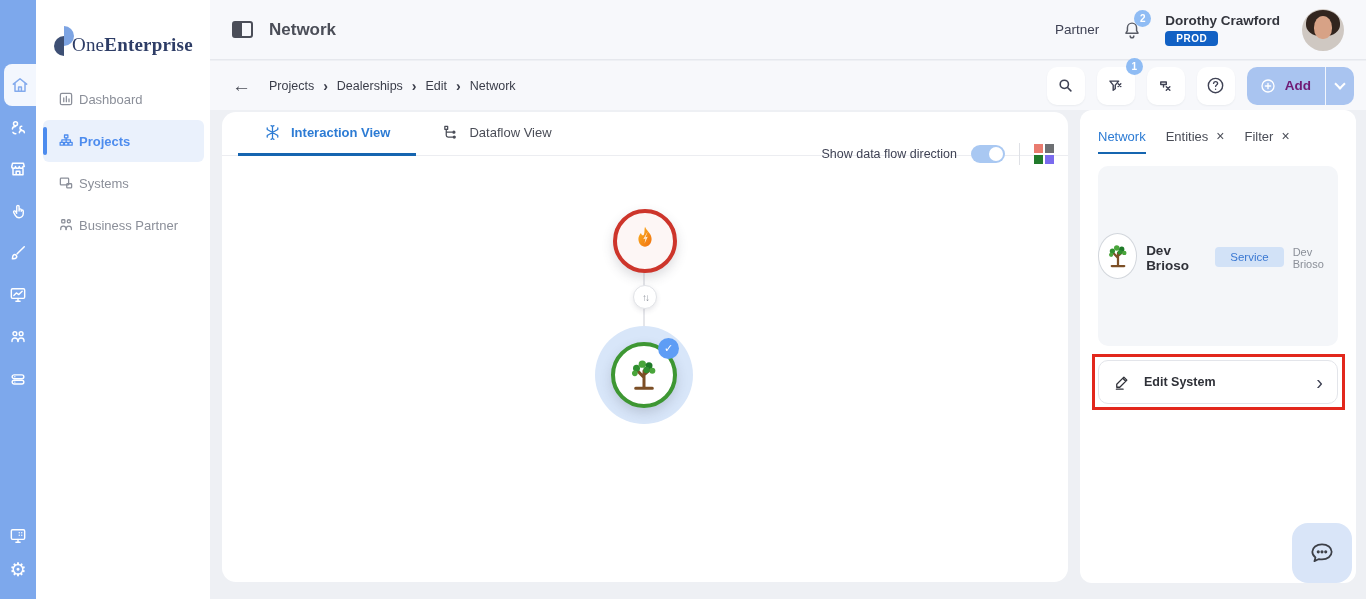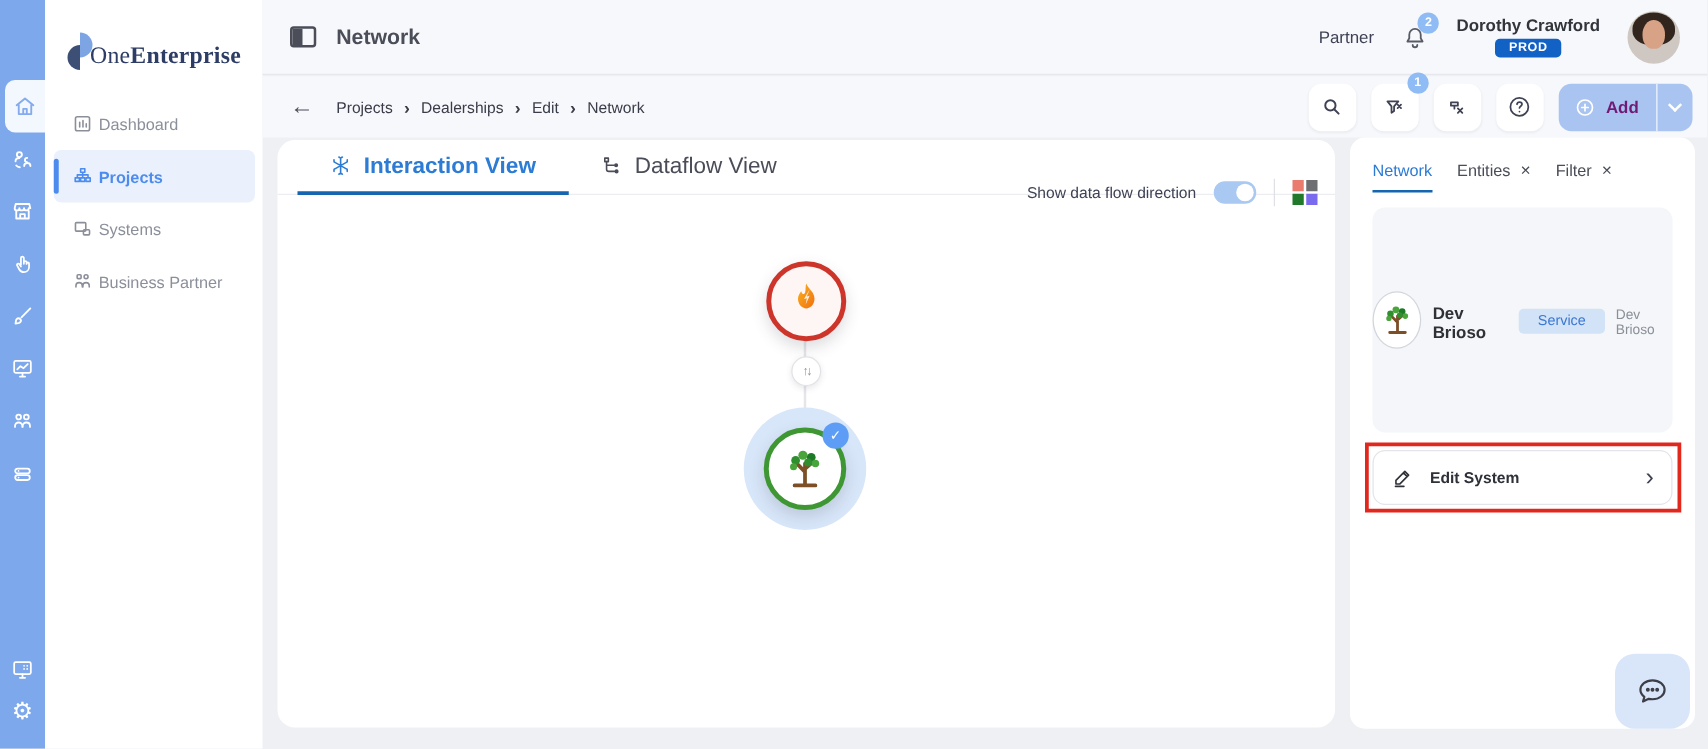--- a/index.html
+++ b/index.html
@@ -39,21 +39,21 @@
   .topbar { position:absolute; left:210px; top:0; width:1156px; height:60px; background:#f7f8fb;
     border-bottom:1px solid #e6e8ed; display:flex; align-items:center; padding:0 22px; }
   .panel-toggle { width:21px; height:17px; border:2px solid #4b4e58; border-radius:3px; position:relative; margin-right:16px; }
   .panel-toggle::before { content:""; position:absolute; left:0; top:0; bottom:0; width:8px; background:#4b4e58; }
   .page-title { font-size:17px; font-weight:700; color:#4b4e58; }
   .top-right { margin-left:auto; display:flex; align-items:center; gap:22px; }
   .lang { font-size:13.5px; color:#3f4254; cursor:pointer; }
   .bell-wrap { position:relative; cursor:pointer; }
   .count-badge { position:absolute; top:-9px; right:-8px; min-width:17px; height:17px; border-radius:50%;
     background:#8fbcf4; color:#fff; font-size:10px; font-weight:700; display:flex; align-items:center; justify-content:center; }
-  .user-block { display:flex; flex-direction:column; align-items:center; gap:3px; }
+  .user-block { display:flex; flex-direction:column; align-items:flex-start; gap:3px; }
   .user-name { font-size:13.5px; font-weight:700; color:#33353d; }
   .env-badge { background:#1261c4; color:#fff; font-size:10px; font-weight:700; letter-spacing:.5px;
     padding:2px 11px; border-radius:4px; }
   .avatar { width:42px; height:42px; border-radius:50%; background:#cfc8c2; position:relative; overflow:hidden; cursor:pointer; }
   .avatar::before { content:""; position:absolute; left:4px; right:4px; top:1px; height:26px;
     background:#32251e; border-radius:50% 50% 42% 42%; }
   .avatar::after { content:""; position:absolute; left:12px; top:7px; width:18px; height:23px;
     background:#d7a286; border-radius:50% 50% 46% 46%; }
 
   
@@ -71,21 +71,21 @@
     color:#701a75; overflow:hidden; cursor:pointer; }
   .add-main { display:flex; align-items:center; gap:8px; padding:0 14px 0 12px; font-size:13.5px; font-weight:700; }
   .add-divider { width:1px; background:rgba(255,255,255,.85); margin:0; }
   .add-caret { width:28px; display:flex; align-items:center; justify-content:center; }
   .caret-down { width:8px; height:8px; border-right:2px solid #fff; border-bottom:2px solid #fff;
     transform:rotate(45deg); margin-top:-4px; }
 
   
   .canvas { position:absolute; left:222px; top:112px; width:846px; height:470px; background:#fff; border-radius:14px; }
   .tabbar { height:44px; border-bottom:1px solid #ecedf1; display:flex; align-items:center; padding:0 14px 0 16px; }
-  .vtab { display:flex; align-items:center; gap:10px; font-size:18px; color:#4a4d57; height:44px;
+  .vtab { display:flex; align-items:center; gap:10px; font-size:13px; color:#4a4d57; height:44px;
     padding:0 26px; cursor:pointer; border-bottom:3px solid transparent; }
   .vtab.active { color:#2c7bd4; font-weight:700; border-bottom-color:#1565b0; }
   .tab-right { margin-left:auto; display:flex; align-items:center; gap:14px;margin-top:40px; }
   .toggle-label { font-size:12.5px; color:#3f4254; }
   .switch { width:34px; height:18px; border-radius:9px; background:#a9c8f2; position:relative; cursor:pointer; }
   .switch .knob { position:absolute; top:2px; right:2px; width:14px; height:14px; border-radius:50%; background:#fff; }
   .tab-vdiv { width:1px; height:22px; background:#dfe1e6; }
   .grid-ico { display:grid; grid-template-columns:9px 9px; grid-template-rows:9px 9px; gap:2px; cursor:pointer; }
   .grid-ico span:nth-child(1){background:#e97b6f;} .grid-ico span:nth-child(2){background:#6d6f73;}
   .grid-ico span:nth-child(3){background:#217a2b;} .grid-ico span:nth-child(4){background:#7a6bee;}

